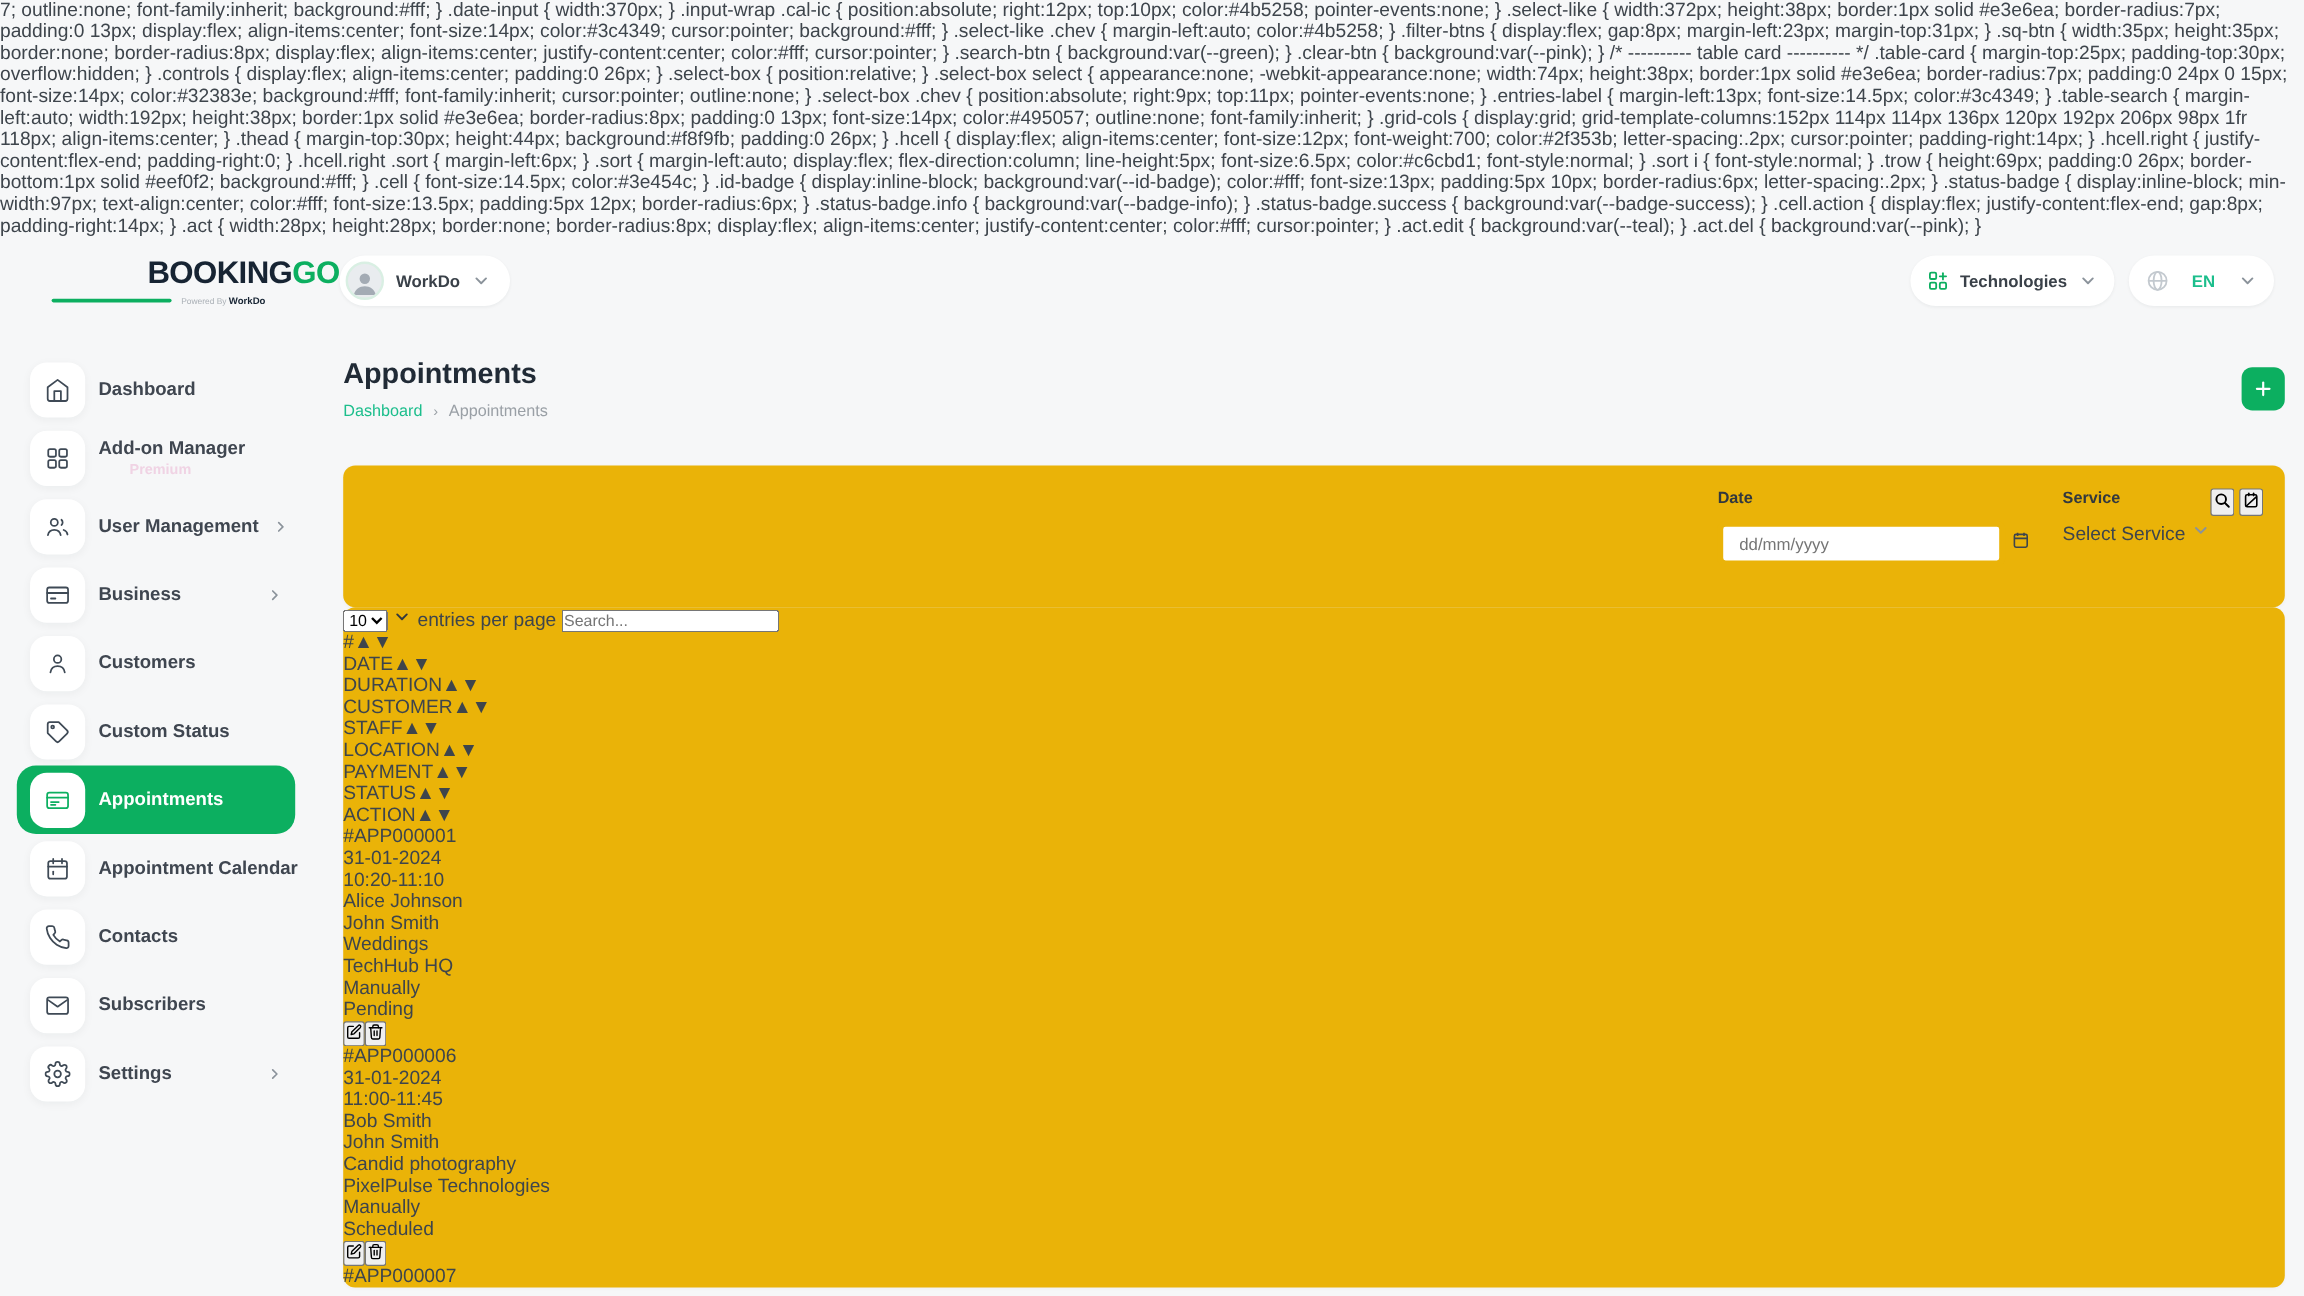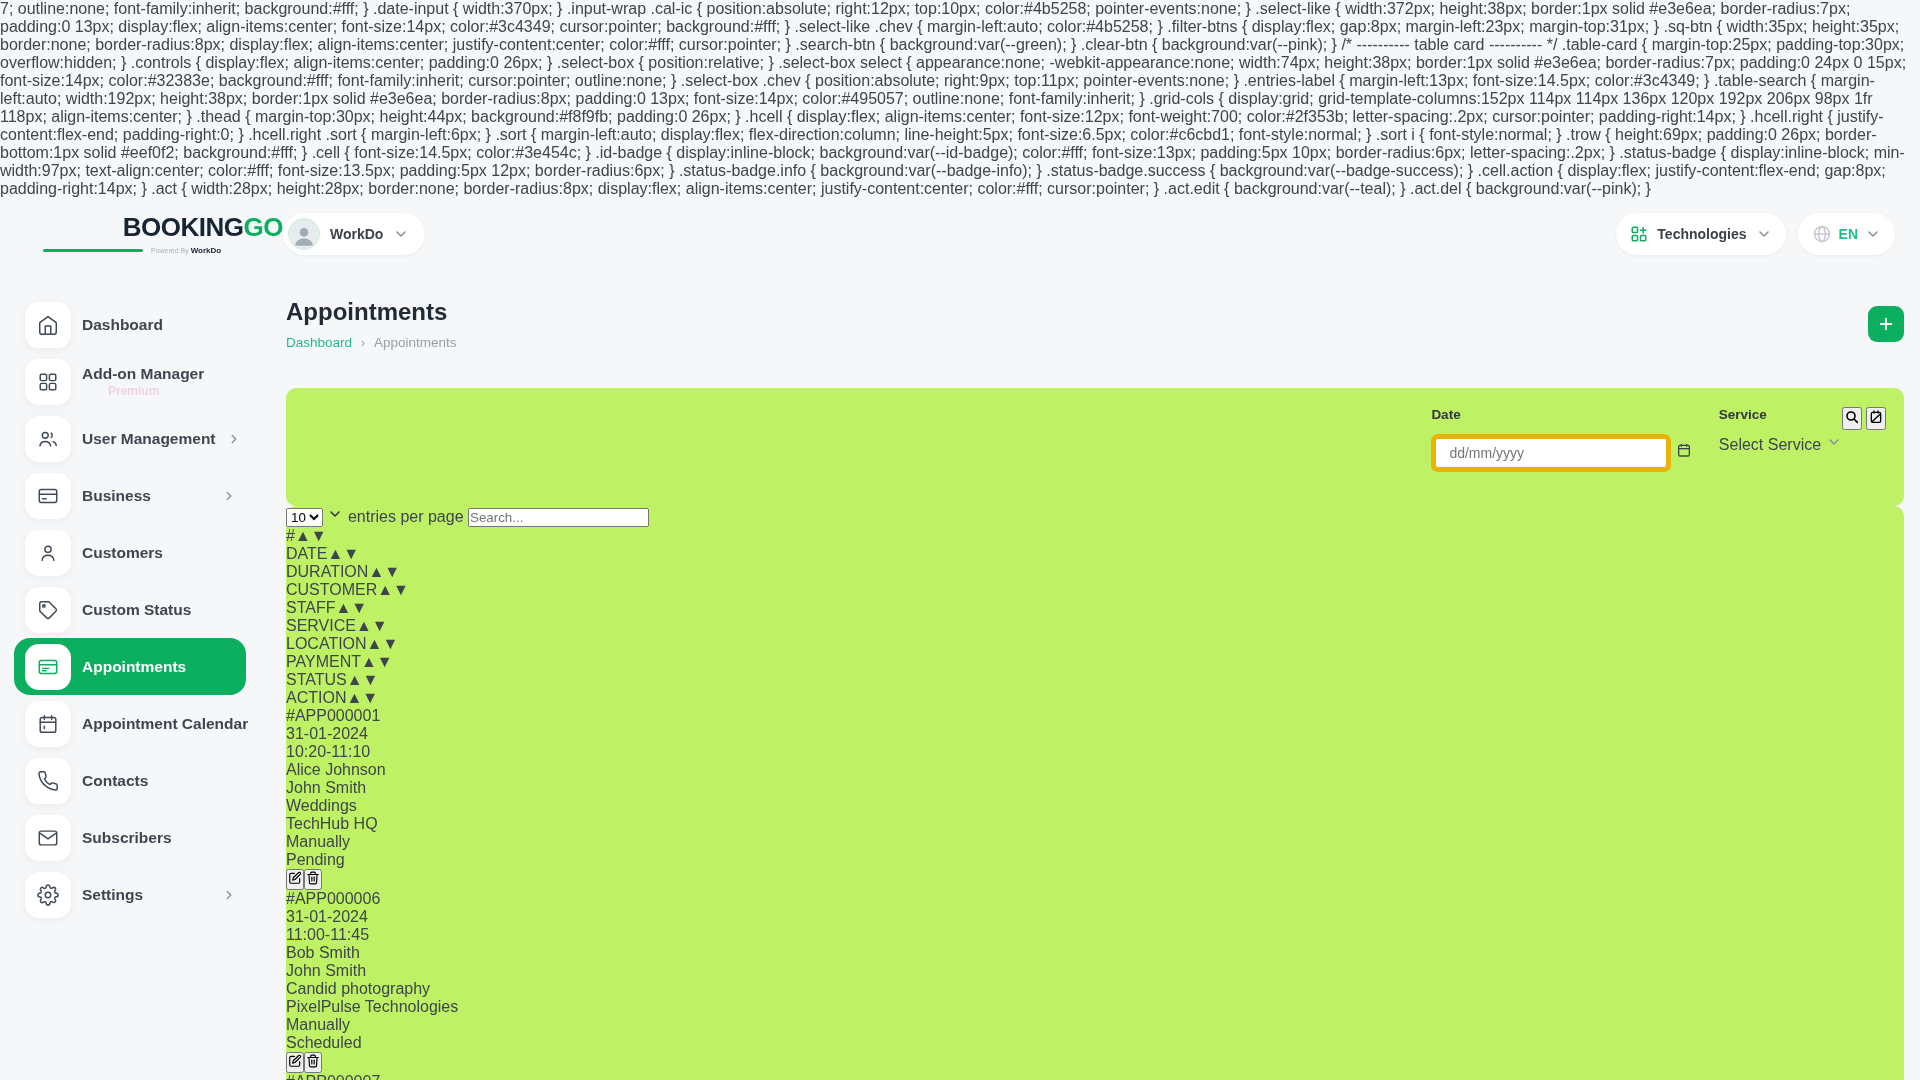--- a/index.html
+++ b/index.html
@@ -16,21 +16,21 @@
   .logo-sub { display:flex; align-items:center; margin-top:6px; }
   .logo-line { width:100px; height:3px; background:var(--green); border-radius:2px; }
   .logo-powered { margin-left:8px; font-size:7px; color:#aab0b6; }
   .logo-powered b { color:#172433; font-size:8px; }
   .chip { background:#fff; border-radius:22px; display:flex; align-items:center; box-shadow:0 1px 3px rgba(20,30,40,.06); }
   .workspace-chip { height:42px; padding:5px 16px 5px 5px; gap:10px; cursor:pointer; }
   .avatar { width:32px; height:32px; border-radius:50%; background:#e9ecef; border:2px solid #d9efe3; display:flex; align-items:flex-end; justify-content:center; overflow:hidden; }
   .chip-label { font-size:14px; font-weight:600; color:#3a4149; }
   .topbar-right { margin-left:auto; display:flex; gap:12px; }
   .module-chip { height:42px; padding:0 14px; gap:9px; cursor:pointer; }
-  .lang-chip { height:42px; padding:0 14px; gap:7px; cursor:pointer; }
+  .lang-chip { height:42px; padding:0 14px; gap:19px; cursor:pointer; }
   .lang-label { font-size:14px; font-weight:700; color:var(--link-green); }
   .chev { color:#8b939b; }
   .icon16 { width:16px; height:16px; }
   .icon18 { width:18px; height:18px; }
   .icon20 { width:20px; height:20px; }
   .globe { color:#c3c9cf; }
   .grid-plus { color:var(--green); }
   
   .layout { display:flex; height:1008px; }
   .sidebar { width:264px; flex:0 0 264px; padding:26px 0 0 14px; }
@@ -46,21 +46,21 @@
   
   .main { flex:1; padding:28px 16px 0 22px; }
   .title-row { display:flex; align-items:flex-start; }
   .page-title { font-size:24px; font-weight:700; color:#212b36; }
   .breadcrumb { display:flex; align-items:center; gap:9px; margin-top:9px; font-size:13.5px; }
   .crumb-link { color:var(--link-green); cursor:pointer; text-decoration:none; }
   .crumb-sep { color:#9aa0a6; font-size:12px; }
   .crumb-current { color:#9aa0a6; }
   .add-btn { margin-left:auto; margin-top:8px; width:36px; height:36px; border:none; border-radius:9px; background:var(--green); color:#fff; display:flex; align-items:center; justify-content:center; cursor:pointer; }
   
-  .card { background:#bef264; border-radius:10px; box-shadow:0 1px 3px rgba(20,30,40,.03); }
+  .card { background:#eab308; border-radius:10px; box-shadow:0 1px 3px rgba(20,30,40,.03); }
   .filter-card { margin-top:38px; height:118px; display:flex; justify-content:flex-end; padding:19px 18px 0 24px; }
   .fgroup { display:flex; flex-direction:column; }
   .fgroup + .fgroup { margin-left:27px; }
   .flabel { font-size:13.5px; font-weight:600; color:#32383e; margin-bottom:12px; }
   .input-wrap { position:relative; }
   .text-input { height:38px; border:5px solid #eab308; border-radius:7px; padding:0 36px 0 13px; font-size:14px; color:#49505</style></head><body>7; outline:none; font-family:inherit; background:#fff; }
   .date-input { width:370px; }
   .input-wrap .cal-ic { position:absolute; right:12px; top:10px; color:#4b5258; pointer-events:none; }
   .select-like { width:372px; height:38px; border:1px solid #e3e6ea; border-radius:7px; padding:0 13px; display:flex; align-items:center; font-size:14px; color:#3c4349; cursor:pointer; background:#fff; }
   .select-like .chev { margin-left:auto; color:#4b5258; }
@@ -372,21 +372,20 @@
         <span class="entries-label">entries per page</span>
         <input class="table-search" placeholder="Search..." style="">
       </div>
 
       <div class="thead grid-cols">
           <div class="hcell"><span>#</span><span class="sort"><i>▲</i><i>▼</i></span></div>
           <div class="hcell"><span>DATE</span><span class="sort"><i>▲</i><i>▼</i></span></div>
           <div class="hcell"><span>DURATION</span><span class="sort"><i>▲</i><i>▼</i></span></div>
           <div class="hcell"><span>CUSTOMER</span><span class="sort"><i>▲</i><i>▼</i></span></div>
           <div class="hcell"><span>STAFF</span><span class="sort"><i>▲</i><i>▼</i></span></div>
-          <div class="hcell"><span>SERVICE</span><span class="sort"><i>▲</i><i>▼</i></span></div>
           <div class="hcell"><span>LOCATION</span><span class="sort"><i>▲</i><i>▼</i></span></div>
           <div class="hcell"><span>PAYMENT</span><span class="sort"><i>▲</i><i>▼</i></span></div>
           <div class="hcell"><span>STATUS</span><span class="sort"><i>▲</i><i>▼</i></span></div>
           <div class="hcell right"><span>ACTION</span><span class="sort"><i>▲</i><i>▼</i></span></div>
         </div>
       <div>
           <div class="trow grid-cols">
             <div class="cell"><span class="id-badge">#APP000001</span></div>
             <div class="cell">31-01-2024</div>
             <div class="cell">10:20-11:10</div>

